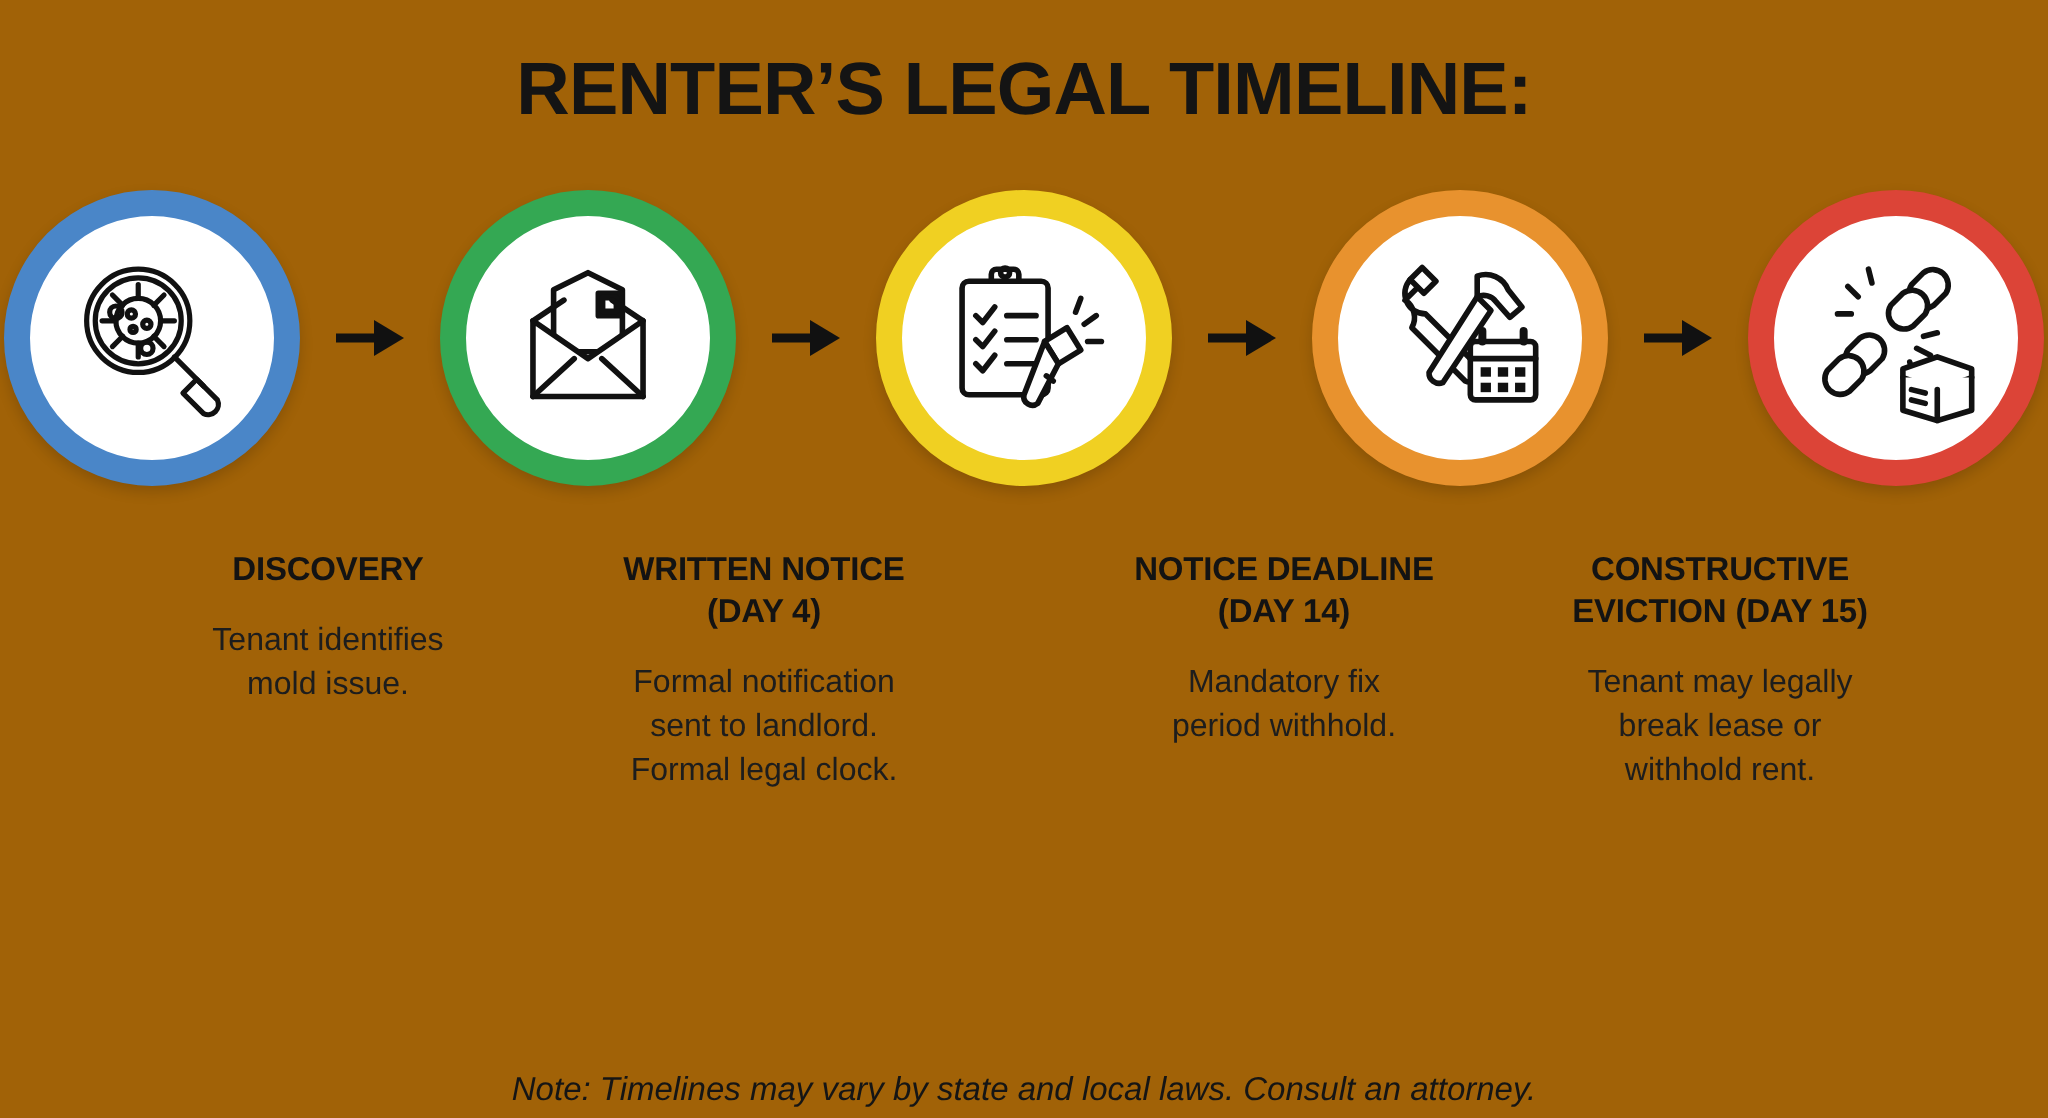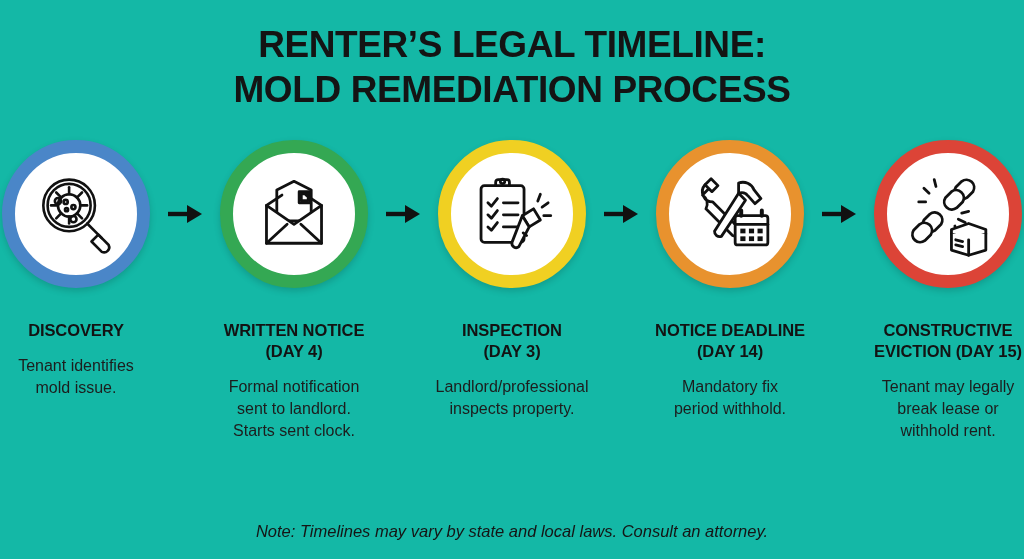--- a/index.html
+++ b/index.html
@@ -14,21 +14,21 @@
     font-family: "Liberation Sans", sans-serif;
     color: #111111;
     position: relative;
   }
   .infographic {
     width: 1024px;
     height: 559px;
     display: flex;
     flex-direction: column;
     box-sizing: border-box;
-    background: #14b8a6;
+    background: #a16207;
   }
 
   
   .title-block {
     padding-top: 22px;
     text-align: center;
   }
   .title-line {
     font-weight: bold;
     font-size: 37px;
@@ -128,35 +128,34 @@
     font-size: 16px;
     line-height: 22px;
     color: #1d1d1d;
   }
 
   
   .footnote {
     position: absolute;
     left: 0;
     right: 0;
-    bottom: 18px;
+    bottom: 4px;
     text-align: center;
     font-style: italic;
     font-size: 16.5px;
     color: #151515;
   }
 </style>
 </head>
 <body>
 
 <div class="infographic">
 
   <div class="title-block">
     <div class="title-line">RENTER’S LEGAL TIMELINE:</div>
-    <div class="title-line">MOLD REMEDIATION PROCESS</div>
   </div>
 
   <div class="steps">
 
     <div class="step">
       <div class="circle-wrap">
         <div class="circle" style="border-color:#4A86C8">
           <svg class="icon-svg" viewBox="0 0 100 100" fill="none" stroke="#111" stroke-width="2.6" stroke-linecap="round" stroke-linejoin="round">
             <circle cx="42" cy="40" r="30"></circle>
             <circle cx="42" cy="40" r="25"></circle>
@@ -303,30 +302,24 @@
       <div class="step-desc" style="white-space:pre-line">Tenant identifies
 mold issue.</div>
     </div>
     <div class="label-spacer"></div>
 
     <div class="label-col">
       <div class="step-title">WRITTEN NOTICE</div>
       <div class="step-title">(DAY 4)</div>
       <div class="step-desc" style="white-space:pre-line">Formal notification
 sent to landlord.
-Starts sent clock.</div>
+Formal legal clock.</div>
     </div>
     <div class="label-spacer"></div>
 
-    <div class="label-col">
-      <div class="step-title">INSPECTION</div>
-      <div class="step-title">(DAY 3)</div>
-      <div class="step-desc" style="white-space:pre-line">Landlord/professional
-inspects property.</div>
-    </div>
     <div class="label-spacer"></div>
 
     <div class="label-col">
       <div class="step-title">NOTICE DEADLINE</div>
       <div class="step-title">(DAY 14)</div>
       <div class="step-desc" style="white-space:pre-line">Mandatory fix
 period withhold.</div>
     </div>
     <div class="label-spacer"></div>
 

